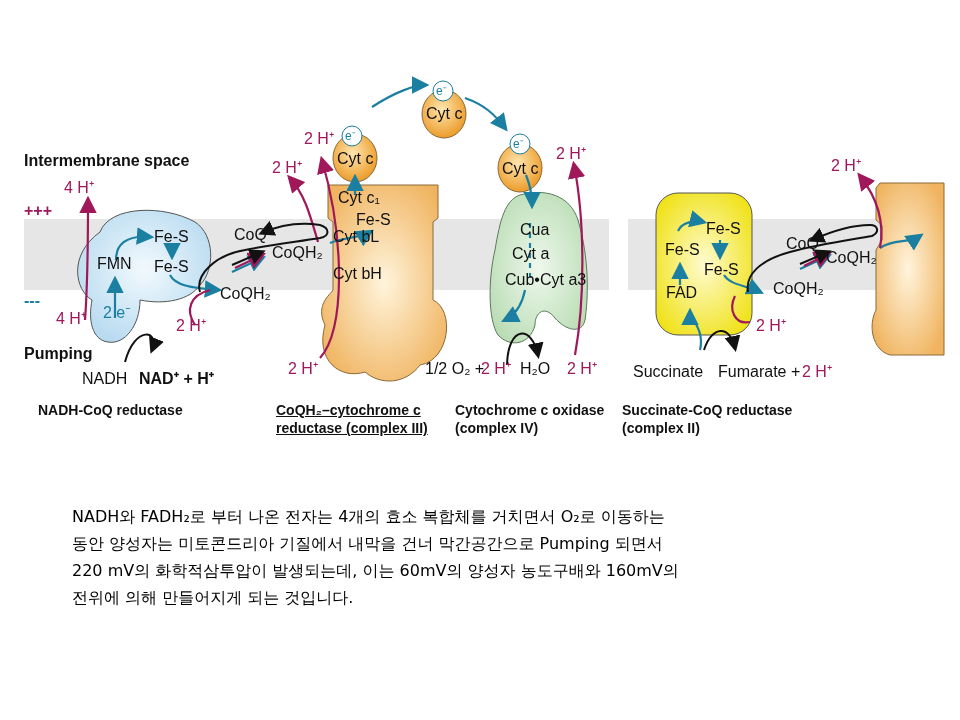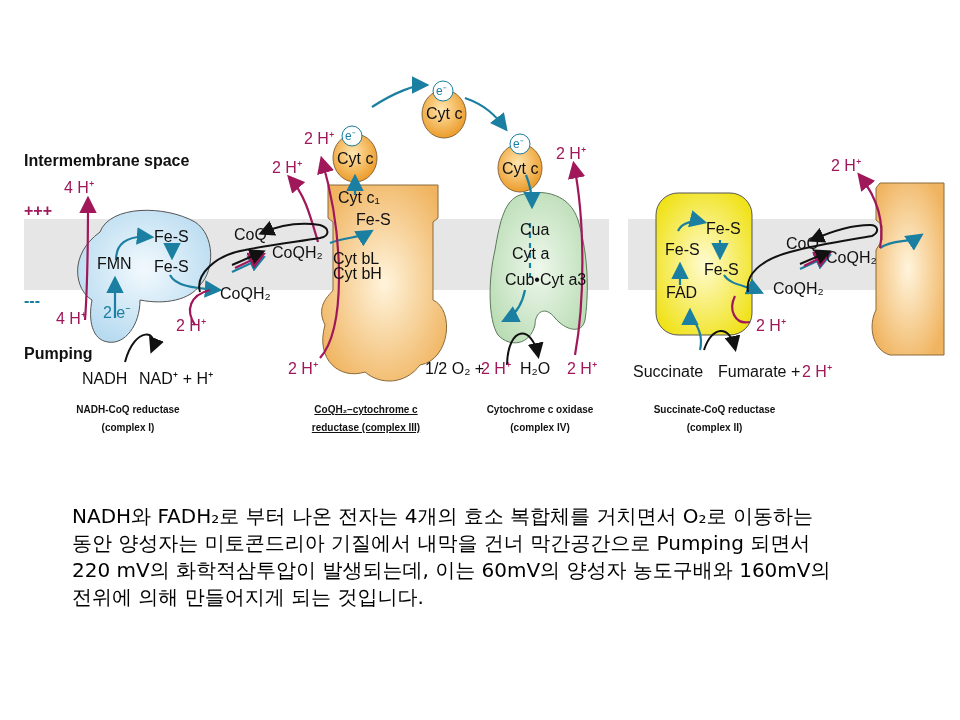--- a/index.html
+++ b/index.html
@@ -1,23 +1,23 @@
 <!DOCTYPE html>
 <html><head>
 <meta charset="utf-8">
 <style>
   html,body{margin:0;padding:0;background:#fff;}
   body{width:960px;height:720px;position:relative;overflow:hidden;font-family:"Liberation Sans",sans-serif;}
   .lbl{position:absolute;white-space:nowrap;font-size:16px;color:#111;line-height:1;}
   .b{font-weight:bold;}
   .mag{color:#a0185a;}
   .teal{color:#1a7fa0;}
-  .cap{position:absolute;font-weight:bold;font-size:10px;text-align:center;line-height:18px;color:#111;white-space:nowrap;}
+  .cap{position:absolute;font-weight:bold;font-size:14px;text-align:left;line-height:18px;color:#111;white-space:nowrap;}
   svg{position:absolute;left:0;top:0;}
-  .para{position:absolute;left:72px;top:503px;width:820px;font-family:"DejaVu Sans",sans-serif;font-size:20px;line-height:27px;color:#000;}
+  .para{position:absolute;left:72px;top:503px;width:820px;font-family:"DejaVu Sans",sans-serif;font-size:16px;line-height:27px;color:#000;}
   .para p{margin:0;white-space:nowrap;}
 </style>
 </head>
 <body>
 
 <svg width="960" height="720">
   <defs>
     <radialGradient id="gBlue" cx="50%" cy="45%" r="60%">
       <stop offset="0" stop-color="#f2f9fd"></stop>
         <stop offset="1" stop-color="#b6daf0"></stop>
@@ -119,35 +119,34 @@
 <div class="lbl b mag" style="left:24px;top:203px;">+++</div>
 <div class="lbl b teal" style="left:24px;top:293px;">---</div>
 
 <div class="lbl mag" style="left:64px;top:180px;">4 H⁺</div>
 <div class="lbl mag" style="left:56px;top:311px;">4 H⁺</div>
 <div class="lbl" style="left:97px;top:256px;">FMN</div>
 <div class="lbl" style="left:154px;top:229px;">Fe-S</div>
 <div class="lbl" style="left:154px;top:259px;">Fe-S</div>
 <div class="lbl teal" style="left:103px;top:305px;">2 e⁻</div>
 <div class="lbl" style="left:82px;top:371px;">NADH</div>
-<div class="lbl" style="left:139px;top:371px;">NAD⁺ + H⁺</div>
+<div class="lbl" style="left:139px;top:371px;font-weight:bold;">NAD⁺ + H⁺</div>
 <div class="lbl" style="left:234px;top:227px;">CoQ</div>
 <div class="lbl" style="left:220px;top:286px;">CoQH₂</div>
 <div class="lbl mag" style="left:176px;top:318px;">2 H⁺</div>
 <div class="cap" style="left:38px;top:401px;width:180px;">
   <div>NADH-CoQ reductase</div>
-  <div>(complex I)</div>
 </div>
 
 <div class="lbl mag" style="left:304px;top:131px;">2 H⁺</div>
 <div class="lbl mag" style="left:272px;top:160px;">2 H⁺</div>
 <div class="lbl mag" style="left:288px;top:361px;">2 H⁺</div>
 <div class="lbl" style="left:338px;top:190px;">Cyt c₁</div>
 <div class="lbl" style="left:356px;top:212px;">Fe-S</div>
-<div class="lbl" style="left:333px;top:251px;">Cyt bL</div>
+<div class="lbl" style="left:333px;top:229px;">Cyt bL</div>
 <div class="lbl" style="left:333px;top:266px;">Cyt bH</div>
 <div class="lbl" style="left:272px;top:245px;">CoQH₂</div>
 <div class="cap" style="left:276px;top:401px;width:180px;text-decoration:underline;">
   <div>CoQH₂–cytochrome c</div>
   <div>reductase (complex III)</div>
 </div>
 
 <div class="lbl" style="left:337px;top:151px;">Cyt c</div>
 <div class="lbl" style="left:426px;top:106px;">Cyt c</div>
 <div class="lbl" style="left:502px;top:161px;">Cyt c</div>

